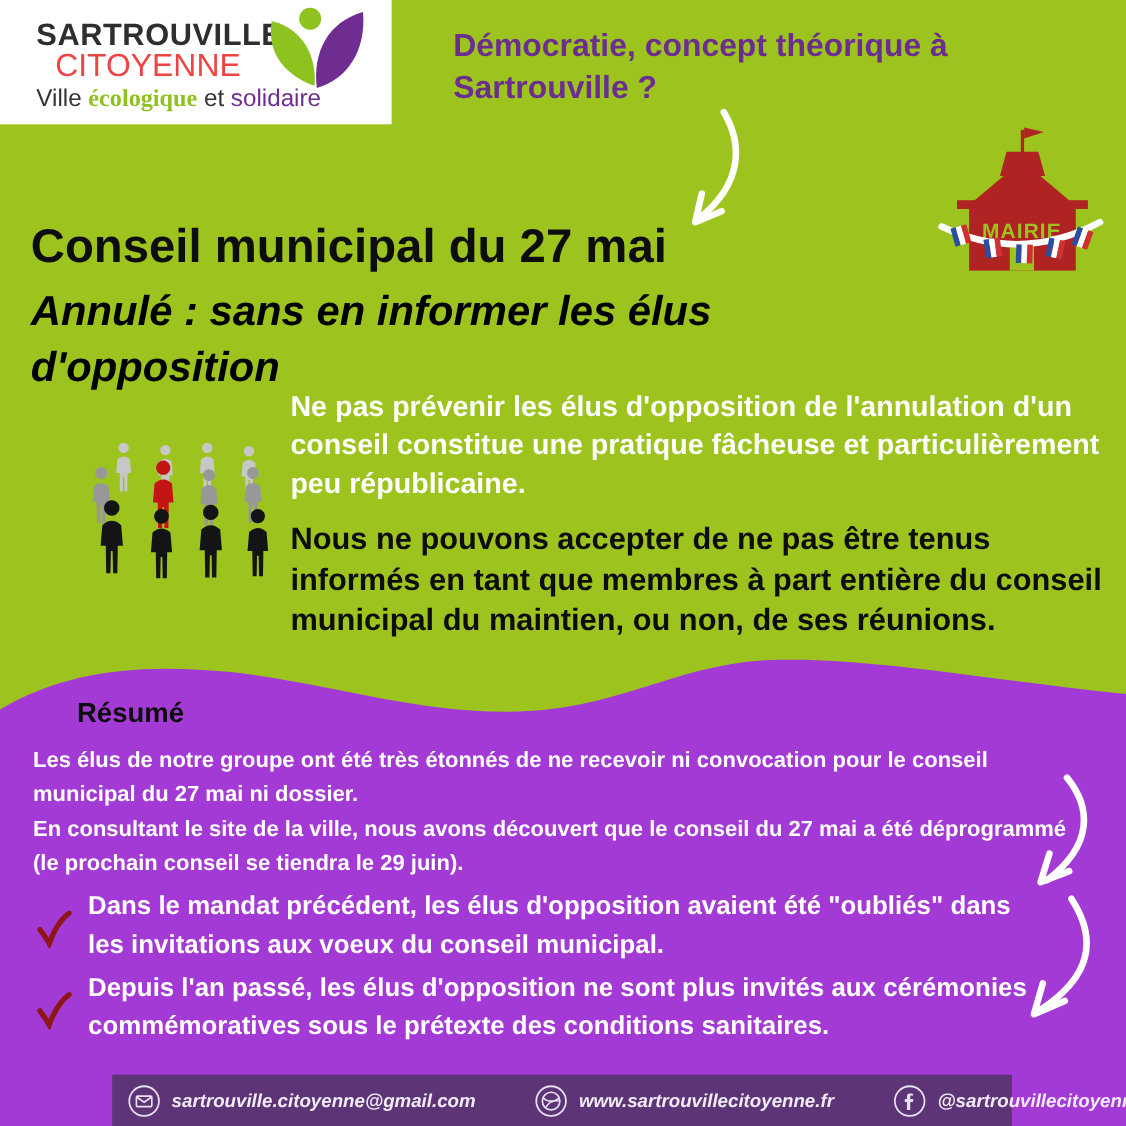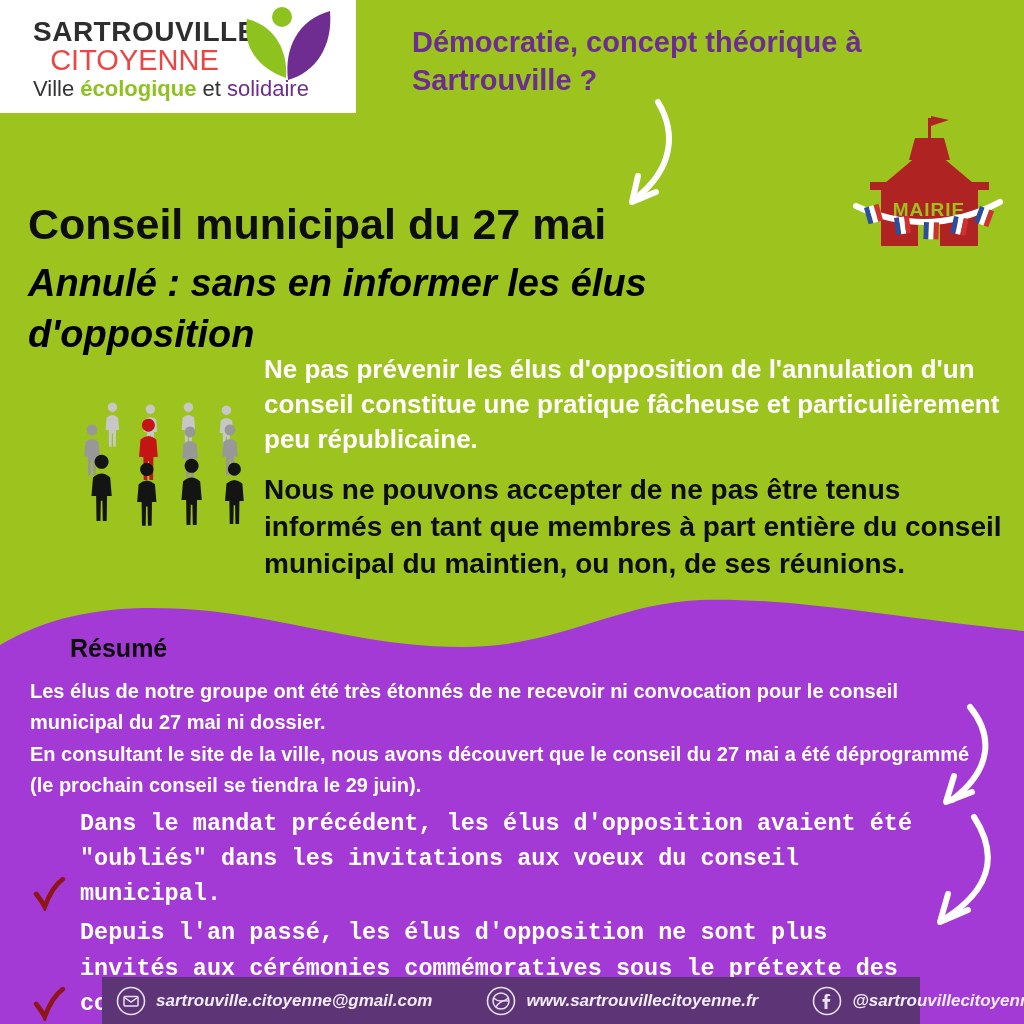--- a/index.html
+++ b/index.html
@@ -4,21 +4,21 @@
 <style>
   html,body{margin:0;padding:0;}
   body{font-family:"Liberation Sans","DejaVu Sans",sans-serif;}
   #poster{position:relative;width:1024px;height:1024px;background:#9dc41e;overflow:hidden;}
 
   
   .logo-box{position:absolute;left:0;top:0;width:356px;height:113px;background:#ffffff;}
   .logo-line1{position:absolute;left:33px;top:16px;font-size:28px;font-weight:800;letter-spacing:.5px;color:#2e2e2e;}
   .logo-line2{position:absolute;left:33px;top:44px;width:203px;text-align:center;font-size:29px;font-weight:500;color:#ef4444;}
   .logo-tagline{position:absolute;left:33px;top:76px;font-size:22px;color:#333;}
-  .logo-tagline .green{color:#8dc21f;font-weight:700;}
+  .logo-tagline .green{color:#8dc21f;font-weight:700;font-family:Liberation Serif, serif;}
   .logo-tagline .purple{color:#6f2c91;font-weight:400;}
   .logo-mark{position:absolute;left:238px;top:6px;}
 
   
   .header-question{position:absolute;left:412px;top:24px;width:560px;font-size:29px;line-height:1.3;font-weight:800;color:#6b2d8f;}
 
   
   .mairie{position:absolute;left:852px;top:110px;}
   .mairie-label{font:bold 19px "Liberation Sans",sans-serif;letter-spacing:1px;fill:#9dc41e;}
 
@@ -31,21 +31,21 @@
   .para-black{position:absolute;left:264px;top:472px;width:752px;font-size:28px;line-height:1.32;font-weight:800;color:#0d0d0d;}
 
   
   .crowd{position:absolute;left:72px;top:402px;}
 
   
   .wave{position:absolute;left:0;top:595px;width:1024px;height:429px;}
   .resume-heading{position:absolute;left:70px;top:634px;font-size:25px;font-weight:700;color:#0d0d0d;}
   .resume-body{position:absolute;left:30px;top:676px;width:940px;color:#fff;font-weight:800;}
   .resume-intro{font-size:20px;line-height:1.57;}
-  .bullet{display:flex;align-items:flex-end;margin-top:4px;font-family:Liberation Mono, monospace;}
+  .bullet{display:flex;align-items:center;margin-top:4px;}
   .bullet .check{flex:0 0 34px;margin:8px 14px 0 2px;}
   .bullet .btext{font-size:23.5px;line-height:1.5;width:860px;}
 
   
   .arrow{position:absolute;}
   .arrow path{stroke:#fff;stroke-width:6;fill:none;stroke-linecap:round;stroke-linejoin:round;}
 
   
   .footer-bar{position:absolute;left:102px;top:977px;width:818px;height:47px;background:#5d3577;display:flex;align-items:center;padding:0 0 0 14px;box-sizing:border-box;}
   .footer-item{display:flex;align-items:center;gap:10px;color:#f2ecf8;font-size:17px;font-weight:600;font-style:italic;}

